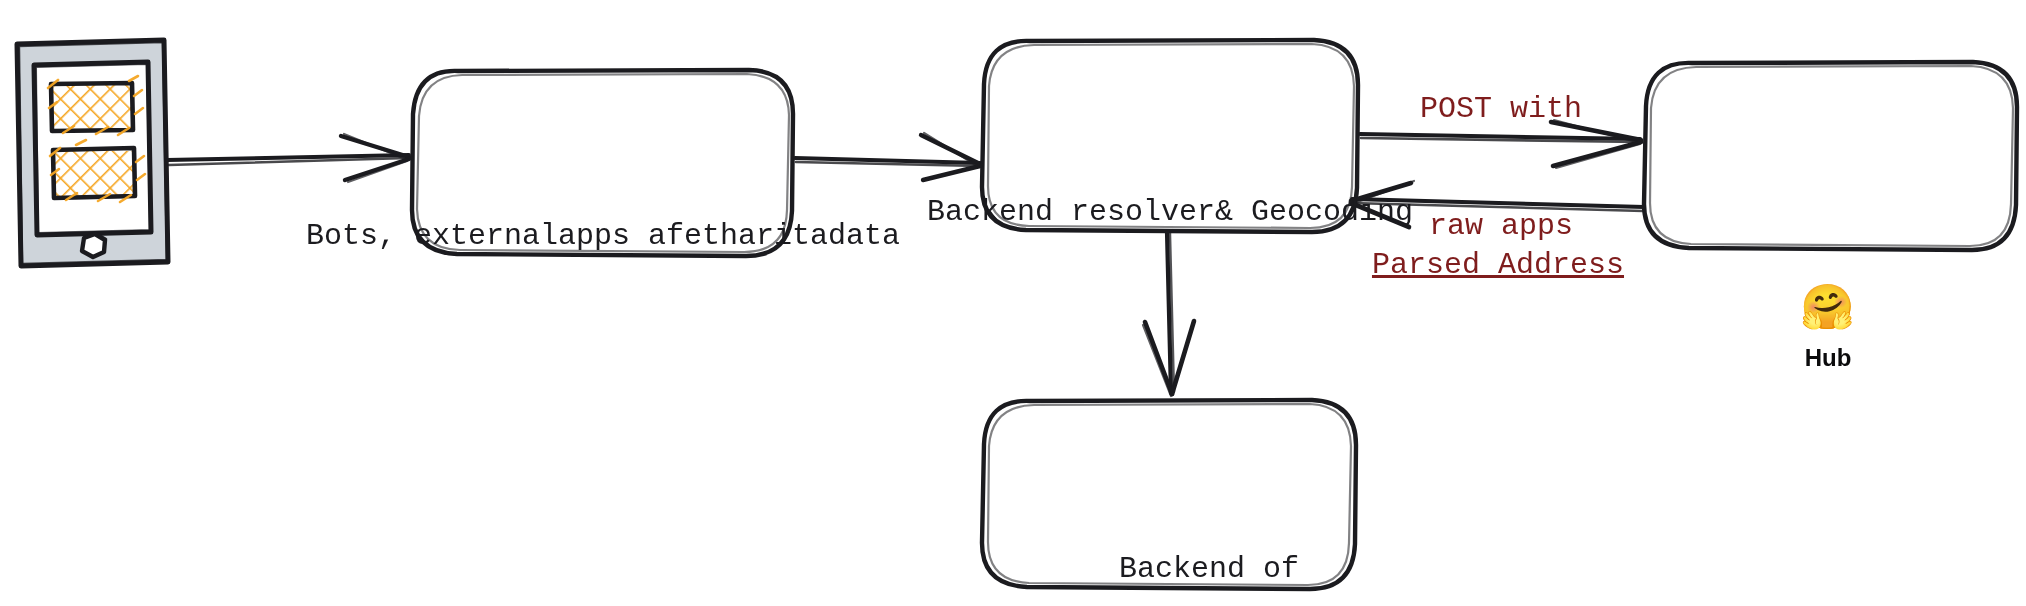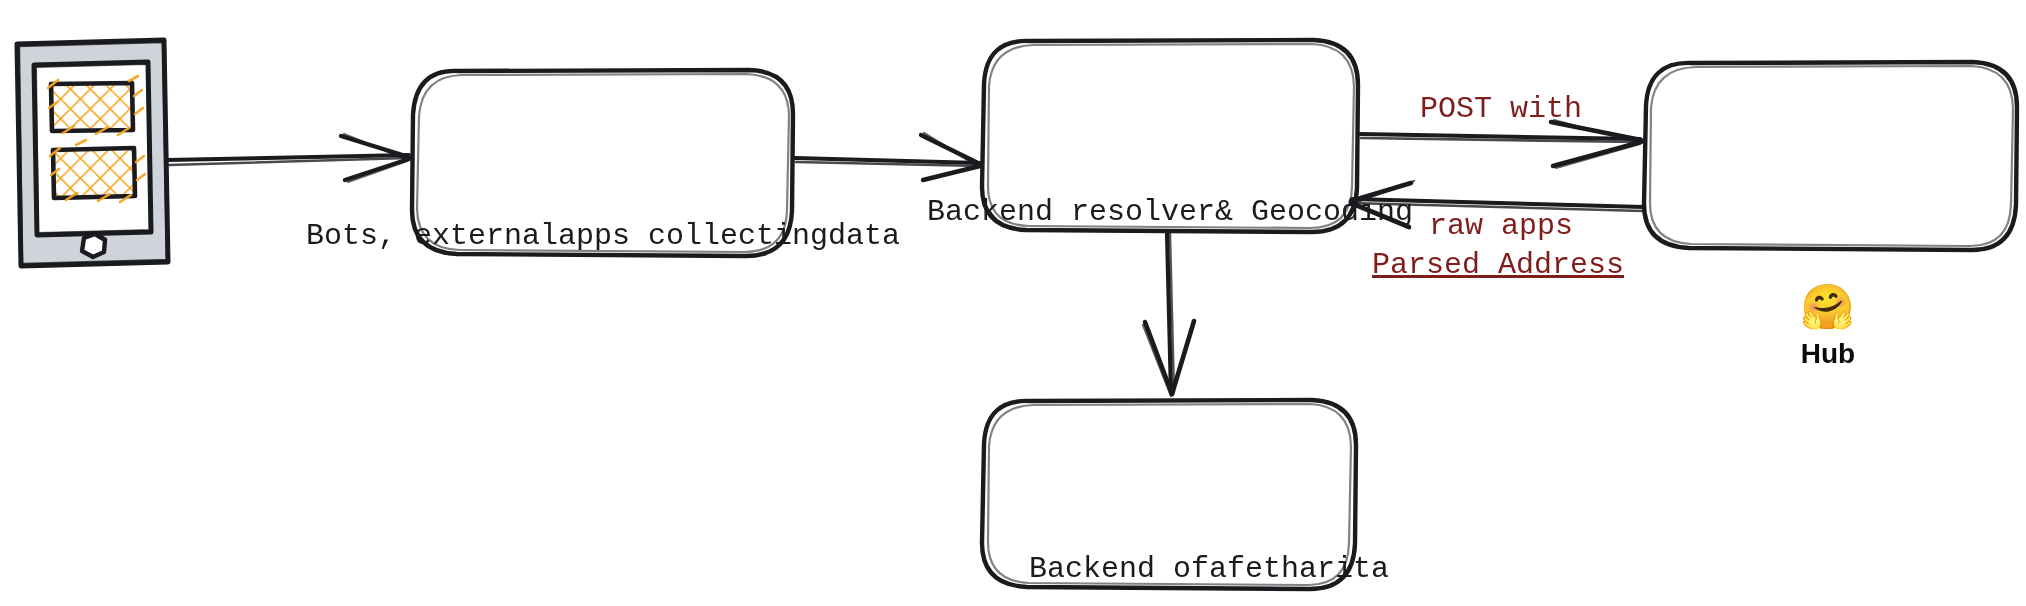--- a/index.html
+++ b/index.html
@@ -58,24 +58,24 @@
     align-items: center;
     justify-content: flex-start;
   }
   .hub-emoji {
     font-size: 44px;
     line-height: 1;
   }
   .hub-text {
     font-family: "Liberation Sans", "DejaVu Sans", sans-serif;
     font-weight: bold;
-    font-size: 28px;
+    font-size: 24px;
     line-height: 1;
     color: #0b0b0c;
-    margin-top: 8px;
+    margin-top: 14px;
   }
   .sr-only {
     position: absolute;
     width: 1px; height: 1px;
     overflow: hidden;
     clip: rect(0 0 0 0);
     white-space: nowrap;
   }
 </style>
 </head>
@@ -197,33 +197,32 @@
       <path d="M1167 232 L1171 393" fill="none" stroke="#1b1b1f" stroke-width="4.2" stroke-linecap="round"></path>
       <path d="M1170 233 L1174 392" fill="none" stroke="#1b1b1f" stroke-width="2.4" stroke-linecap="round" opacity="0.75"></path>
       <path d="M1145 322 L1172 394" fill="none" stroke="#1b1b1f" stroke-width="4.6" stroke-linecap="round"></path>
       <path d="M1194 321 L1172 394" fill="none" stroke="#1b1b1f" stroke-width="4.6" stroke-linecap="round"></path>
       <path d="M1143 325 L1171 396" fill="none" stroke="#1b1b1f" stroke-width="2.2" stroke-linecap="round" opacity="0.7"></path>
     </g>
   </svg>
 
   <div class="node-label" style="left:413px; top:70px; width:380px; height:186px;">
     <span>Bots, external</span>
-    <span>apps collecting</span>
+    <span>apps afetharita</span>
     <span>data</span>
   </div>
 
   <div class="node-label" style="left:982px; top:40px; width:376px; height:192px;">
     <span>Backend resolver</span>
     <span>&amp; Geocoding</span>
   </div>
 
 
   <div class="node-label" style="left:982px; top:400px; width:374px; height:189px;padding-left:40px;">
     <span>Backend of</span>
-    <span>afetharita</span>
   </div>
 
   <div class="edge-label" style="left:1356px; top:12px; width:290px;">
     <div>POST with</div>
     <div>raw apps</div>
   </div>
 
   <div class="edge-label" style="left:1348px; top:246px; width:300px;text-decoration:underline;">Parsed Address</div>
 
   <div class="hub-badge" style="left:1773px; top:288px; width:110px;">

